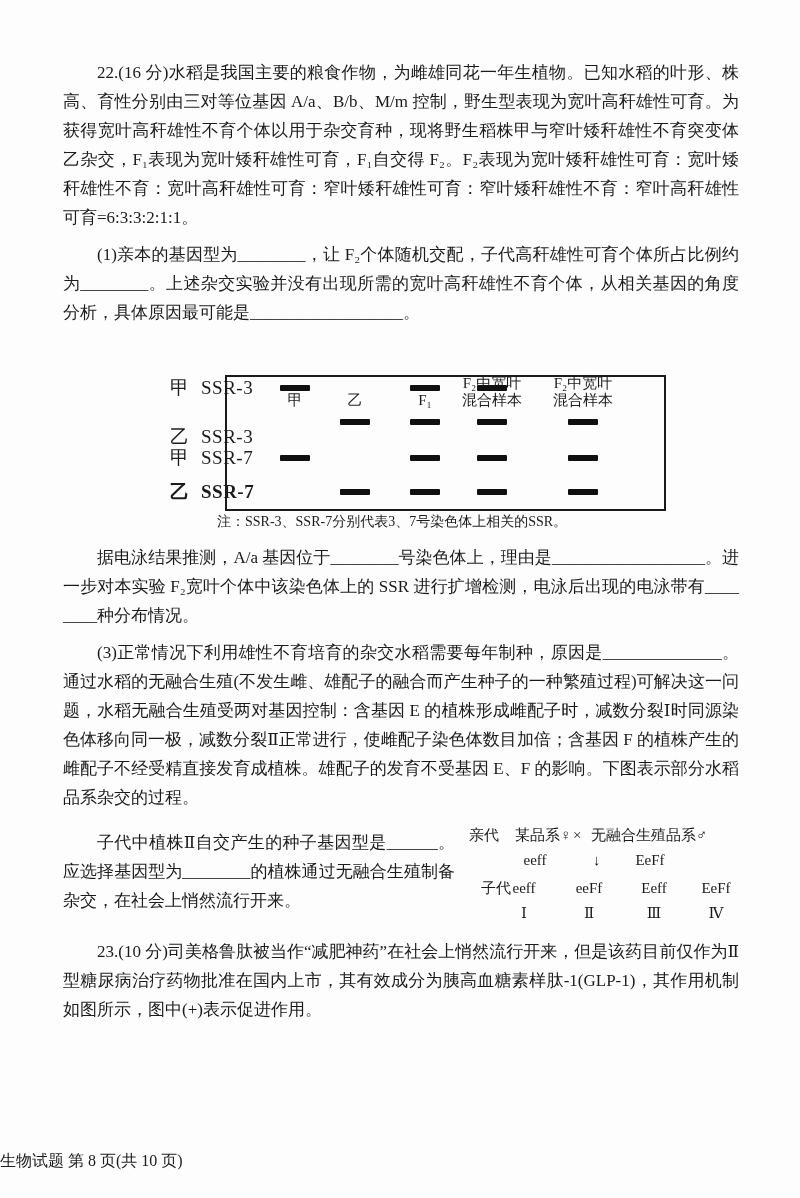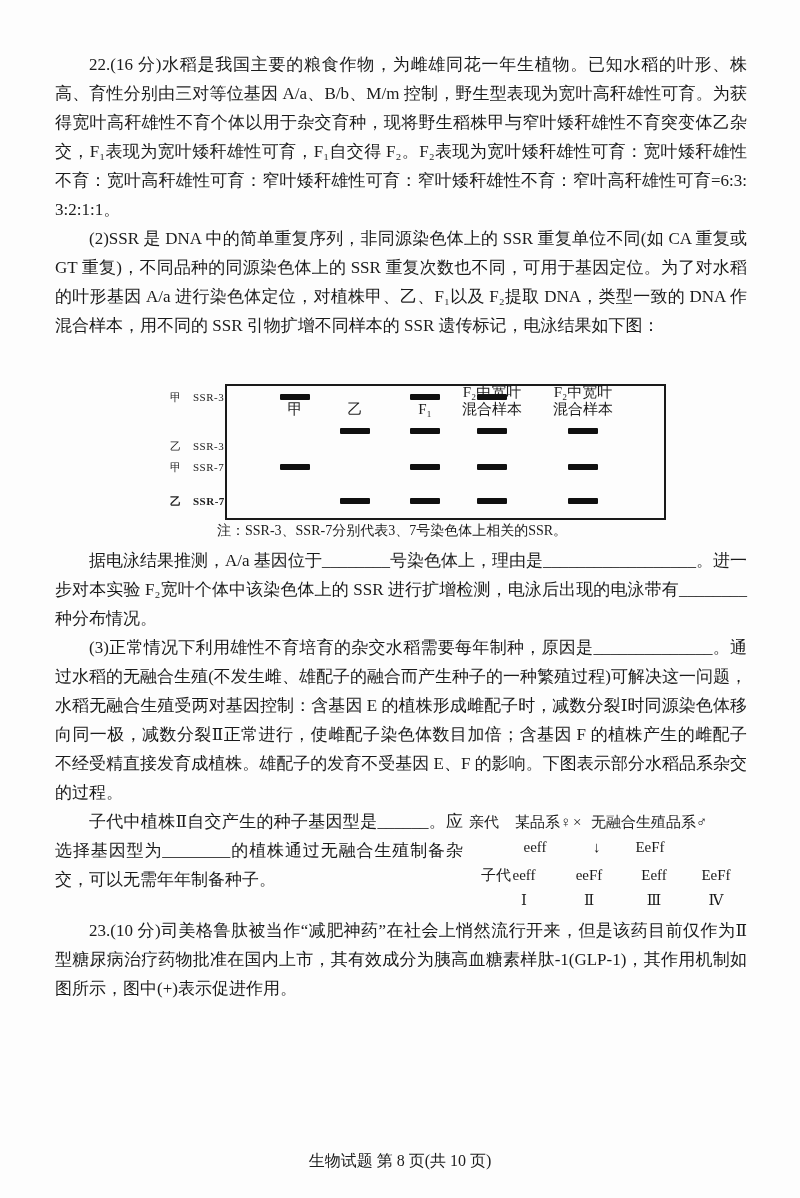--- a/index.html
+++ b/index.html
@@ -7,73 +7,73 @@
     position:relative;
     width:800px; height:1198px;
     background:#fdfdfd;
     font-family:"Liberation Serif","DejaVu Serif",serif;
     color:#1b1b1b;
     overflow:hidden;
     margin:0 auto;
   }
   .content { position:absolute; left:55px; top:50px; width:692px; }
   .para {
-    margin:0;
+    margin:8px;
     font-size:17px;
     line-height:29px;
     text-align:justify;
     text-indent:2em;
     word-break:break-all;
   }
   
   .gel-figure {
     position:relative;
     width:505px; height:200px;
     margin:4px 0 2px 112px;
     font-size:15px; line-height:17px;
   }
   .gel-col-header { position:absolute; width:110px; text-align:center;margin-top:38px; }
   .gel-box {
     position:absolute; left:58px; top:40px;
     width:437px; height:132px;
     border:2px solid #1a1a1a;
     background:#fdfdfd;
   }
-  .gel-row-label { position:absolute; left:3px; font-size:11px; line-height:20px; }
+  .gel-row-label { position:absolute; left:3px; font-size:19px; line-height:20px; }
   .gel-row-label .gel-marker { margin-left:12px; letter-spacing:0.5px; }
   .gel-band { position:absolute; width:30px; height:6px; background:#101010; border-radius:1px; }
   .gel-note { position:absolute; left:50px; top:178px; font-size:14px; white-space:nowrap; }
   
   .part3-row { display:flex; align-items:flex-start; }
   .part3-text { flex:1; min-width:0; }
   .cross-figure {
     position:relative; flex:none;
     width:278px; height:104px;
     margin:5px 0 0 6px;
     font-size:15px; line-height:20px;
   }
   .cl { position:absolute; white-space:nowrap; }
   .cc { width:60px; text-align:center; }
   .cross-cell { position:absolute; width:60px; text-align:center; white-space:nowrap; }
   
   .footer {
     position:absolute; left:0; right:0; bottom:26px;
-    text-align:center; font-size:16px;
+    font-size:16px;
   }
 </style>
 </head>
 <body>
 
 <div class="page">
   <div class="content">
 
     <p class="para">22.(16 分)水稻是我国主要的粮食作物，为雌雄同花一年生植物。已知水稻的叶形、株高、育性分别由三对等位基因 A/a、B/b、M/m 控制，野生型表现为宽叶高秆雄性可育。为获得宽叶高秆雄性不育个体以用于杂交育种，现将野生稻株甲与窄叶矮秆雄性不育突变体乙杂交，F₁表现为宽叶矮秆雄性可育，F₁自交得 F₂。F₂表现为宽叶矮秆雄性可育：宽叶矮秆雄性不育：宽叶高秆雄性可育：窄叶矮秆雄性可育：窄叶矮秆雄性不育：窄叶高秆雄性可育=6:3:3:2:1:1。</p>
 
+    <p class="para">(1)亲本的基因型为________，让 F₂个体随机交配，子代高秆雄性可育个体所占比例约为________。上述杂交实验并没有出现所需的宽叶高秆雄性不育个体，从相关基因的角度分析，具体原因最可能是__________________。</p>
 
-    <p class="para">(2)SSR 是 DNA 中的简单重复序列，非同源染色体上的 SSR 重复单位不同(如 CA 重复或 GT 重复)，不同品种的同源染色体上的 SSR 重复次数也不同，可用于基因定位。为了对水稻的叶形基因 A/a 进行染色体定位，对植株甲、乙、F₁以及 F₂提取 DNA，类型一致的 DNA 作混合样本，用不同的 SSR 引物扩增不同样本的 SSR 遗传标记，电泳结果如下图：</p>
 
     <div class="gel-figure">
       <div class="gel-box"></div>
       <div class="gel-note">注：SSR-3、SSR-7分别代表3、7号染色体上相关的SSR。</div>
 
     <div class="gel-col-header" style="left: 73px; top: 19px;">
           <div>甲</div>
         </div>
         <div class="gel-col-header" style="left: 133px; top: 19px;">
           <div>乙</div>
@@ -108,21 +108,21 @@
         <div class="gel-band" style="left: 243px; top: 154px;"></div>
         <div class="gel-band" style="left: 310px; top: 154px;"></div>
         <div class="gel-band" style="left: 401px; top: 154px;"></div>
       </div>
 
     <p class="para">据电泳结果推测，A/a 基因位于________号染色体上，理由是__________________。进一步对本实验 F₂宽叶个体中该染色体上的 SSR 进行扩增检测，电泳后出现的电泳带有________种分布情况。</p>
 
     <p class="para">(3)正常情况下利用雄性不育培育的杂交水稻需要每年制种，原因是______________。通过水稻的无融合生殖(不发生雌、雄配子的融合而产生种子的一种繁殖过程)可解决这一问题，水稻无融合生殖受两对基因控制：含基因 E 的植株形成雌配子时，减数分裂Ⅰ时同源染色体移向同一极，减数分裂Ⅱ正常进行，使雌配子染色体数目加倍；含基因 F 的植株产生的雌配子不经受精直接发育成植株。雄配子的发育不受基因 E、F 的影响。下图表示部分水稻品系杂交的过程。</p>
 
     <div class="part3-row">
-      <p class="para part3-text">子代中植株Ⅱ自交产生的种子基因型是______。应选择基因型为________的植株通过无融合生殖制备杂交，可以无需年年制备种子。</p>
+      <p class="para part3-text">子代中植株Ⅱ自交产生的种子基因型是______。应选择基因型为________的植株通过无融合生殖制备杂交，在社会上悄然流行开来。</p>
 
       <div class="cross-figure">
         <span class="cl" style="left:0；top:0">亲代</span>
         <span class="cl" style="left:46px;top:0">某品系♀</span>
         <span class="cl" style="left:104px;top:0">×</span>
         <span class="cl" style="left:122px;top:0">无融合生殖品系♂</span>
         <span class="cl cc" style="left:36px;top:25px">eeff</span>
         <span class="cl" style="left:124px;top:25px">↓</span>
         <span class="cl cc" style="left:151px;top:25px">EeFf</span>
         <span class="cl" style="left:12px;top:53px">子代</span>

